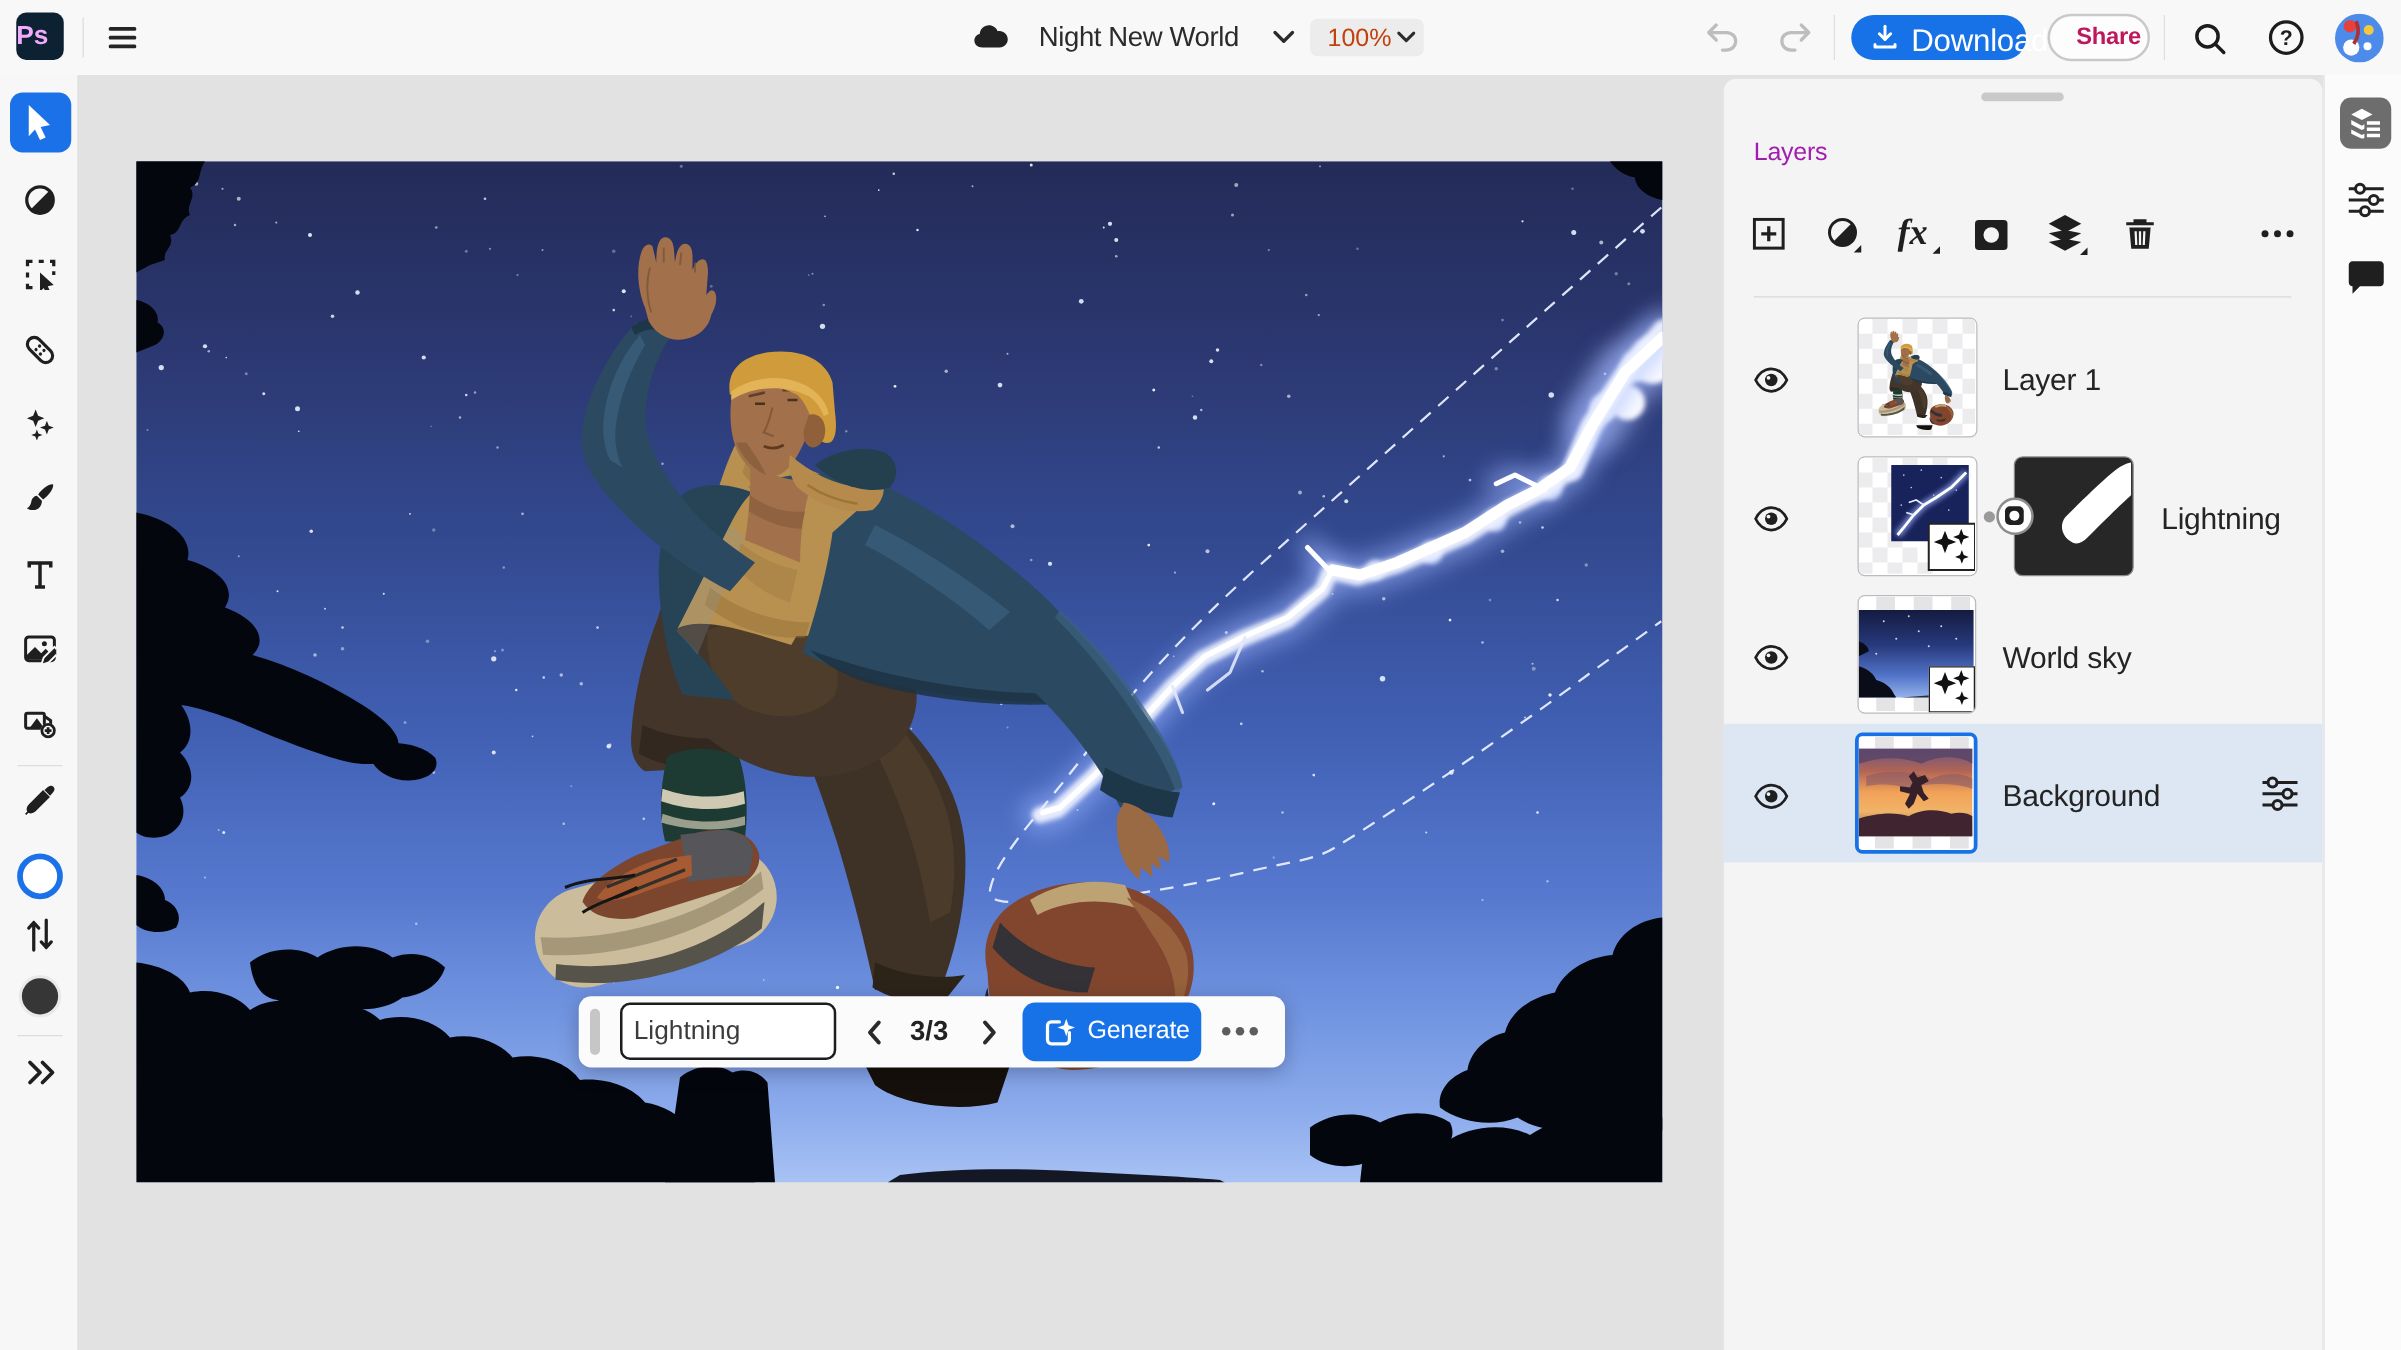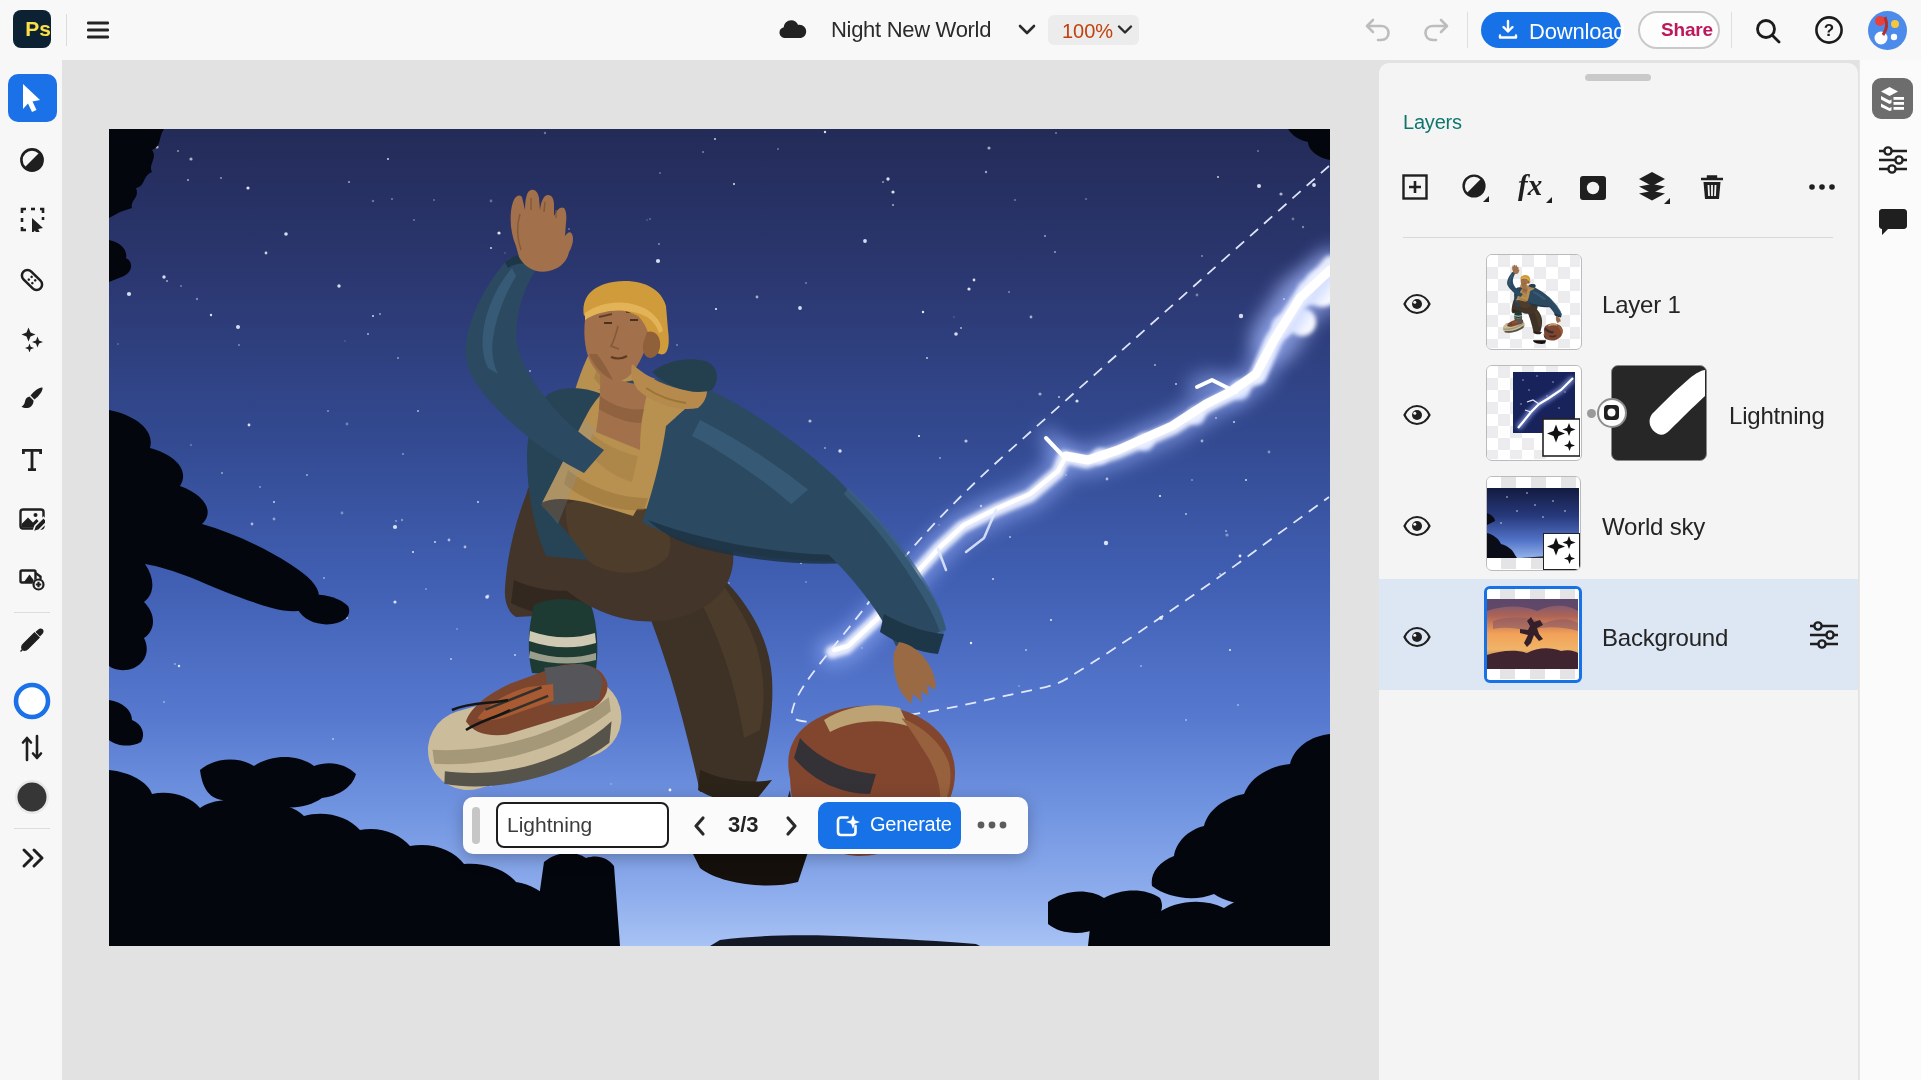--- a/index.html
+++ b/index.html
@@ -12,21 +12,21 @@
 #sidebar{position:absolute;left:1859px;top:60px;width:62px;height:1020px;background:#fbfbfb;border-left:1px solid #e8e8e8}
 .tool{position:absolute;left:19px;width:26px;height:26px}
 .ltxt{font-size:24px;color:#242424;letter-spacing:-0.2px}
 </style>
 </head>
 <body>
 
 <div id="topbar">
 
   <div class="abs" style="left:13px;top:10px;width:38px;height:38px;background:#0c2233;border-radius:8px">
-    <div class="abs" style="left:0;top:0;width:38px;height:38px;color:#fde047;font-size:21px;font-weight:bold;text-align:right;line-height:38px;letter-spacing:0">Ps</div>
+    <div class="abs" style="left:0;top:0;width:38px;height:38px;color:#f0abfc;font-size:21px;font-weight:bold;text-align:left;line-height:38px;letter-spacing:0">Ps</div>
   </div>
   <div class="abs" style="left:66px;top:14px;width:1px;height:32px;background:#dcdcdc"></div>
 
   <svg class="abs" style="left:85px;top:17px" width="26" height="26" viewBox="0 0 26 26">
     <g fill="#242424">
         <rect x="2" y="4.5" width="22" height="3" rx="1.2"></rect>
         <rect x="2" y="11.5" width="22" height="3" rx="1.2"></rect>
         <rect x="2" y="18.5" width="22" height="3" rx="1.2"></rect>
       </g>
   </svg>
@@ -56,21 +56,21 @@
   <div class="abs" style="left:1467px;top:12px;width:1px;height:36px;background:#dedede"></div>
 
   <div class="abs" style="left:1481px;top:12px;width:140px;height:36px;background:#1672e6;border-radius:18px"></div>
   <svg class="abs" style="left:1496px;top:19px" width="24" height="22" viewBox="0 0 24 22">
     <g stroke="#fff" stroke-width="2.4" fill="none" stroke-linecap="round" stroke-linejoin="round">
       <path d="M12 2 L12 12"></path>
         <path d="M7.5 8 L12 12.5 L16.5 8"></path>
         <path d="M4 16.5 L4 18.5 L20 18.5 L20 16.5"></path>
     </g>
   </svg>
-  <div class="abs" style="left:1529px;top:19px;font-size:22px;color:#fff;letter-spacing:-0.2px">Download</div>
+  <div class="abs" style="left:1529px;top:19px;font-size:25px;color:#fff;letter-spacing:-0.2px">Download</div>
 
   <div class="abs" style="left:1638px;top:11px;width:82px;height:38px;background:#fdfdfd;border:2px solid #c9c9c9;border-radius:19px"></div>
   <div class="abs" style="left:1661px;top:19px;font-size:19px;color:#be185d;font-weight:bold;letter-spacing:-0.2px">Share</div>
   <div class="abs" style="left:1731px;top:12px;width:1px;height:36px;background:#dedede"></div>
 
   <svg class="abs" style="left:1753px;top:16px" width="30" height="30" viewBox="0 0 30 30">
     <circle cx="13" cy="13" r="8.5" fill="none" stroke="#1c1c1c" stroke-width="2.8"></circle>
     <path d="M19.5 19.5 L26 26" stroke="#1c1c1c" stroke-width="2.8" stroke-linecap="round"></path>
   </svg>
 
@@ -533,21 +533,21 @@
           <circle cx="6" cy="6" r="3.4"></circle>
           <circle cx="17" cy="6" r="3.4"></circle>
           <circle cx="28" cy="6" r="3.4"></circle>
         </g>
       </svg>
 </div>
 </div>
 
 <div id="panel">
   <div class="abs" style="left:206px;top:11px;width:66px;height:7px;background:#c9c9ca;border-radius:4px"></div>
-  <div class="abs" style="left:24px;top:48px;font-size:20px;color:#0f766e;letter-spacing:-0.2px">Layers</div>
+  <div class="abs" style="left:24px;top:48px;font-size:20px;color:#a21caf;letter-spacing:-0.2px">Layers</div>
 
   <svg class="abs" style="left:23px;top:111px" width="26" height="26" viewBox="0 0 26 26">
     <rect x="1.5" y="1.5" width="23" height="23" fill="none" stroke="#1f1f1f" stroke-width="2.4"></rect>
     <path d="M13 7 L13 19 M7 13 L19 13" stroke="#1f1f1f" stroke-width="2.6"></path>
   </svg>
   <svg class="abs" style="left:82px;top:111px" width="30" height="30" viewBox="0 0 30 30">
     <circle cx="13" cy="12" r="10.4" fill="none" stroke="#1f1f1f" stroke-width="2.4"></circle>
     <path d="M5.6 19.3 A10.4 10.4 0 0 0 20.3 4.6 Z" fill="#1f1f1f"></path>
     <path d="M22 28 L28 28 L28 22 Z" fill="#1f1f1f"></path>
   </svg>

